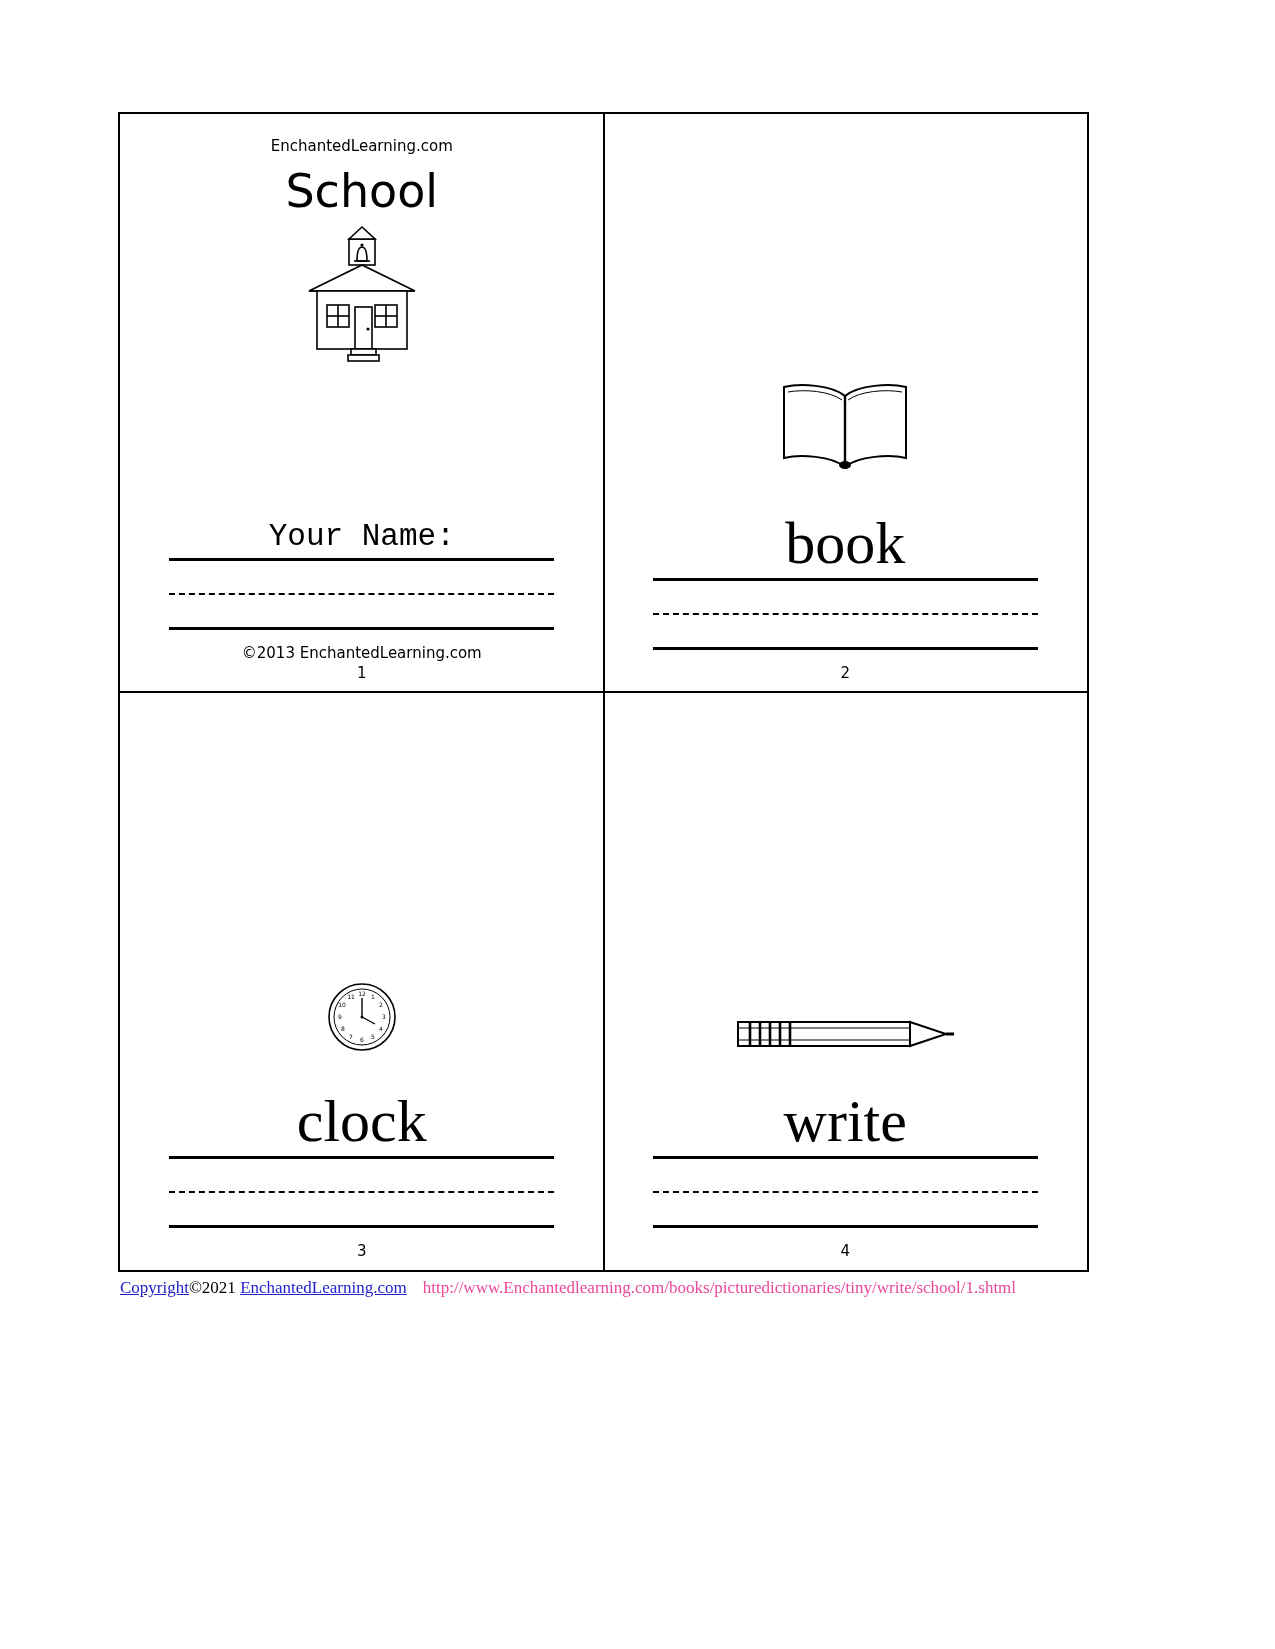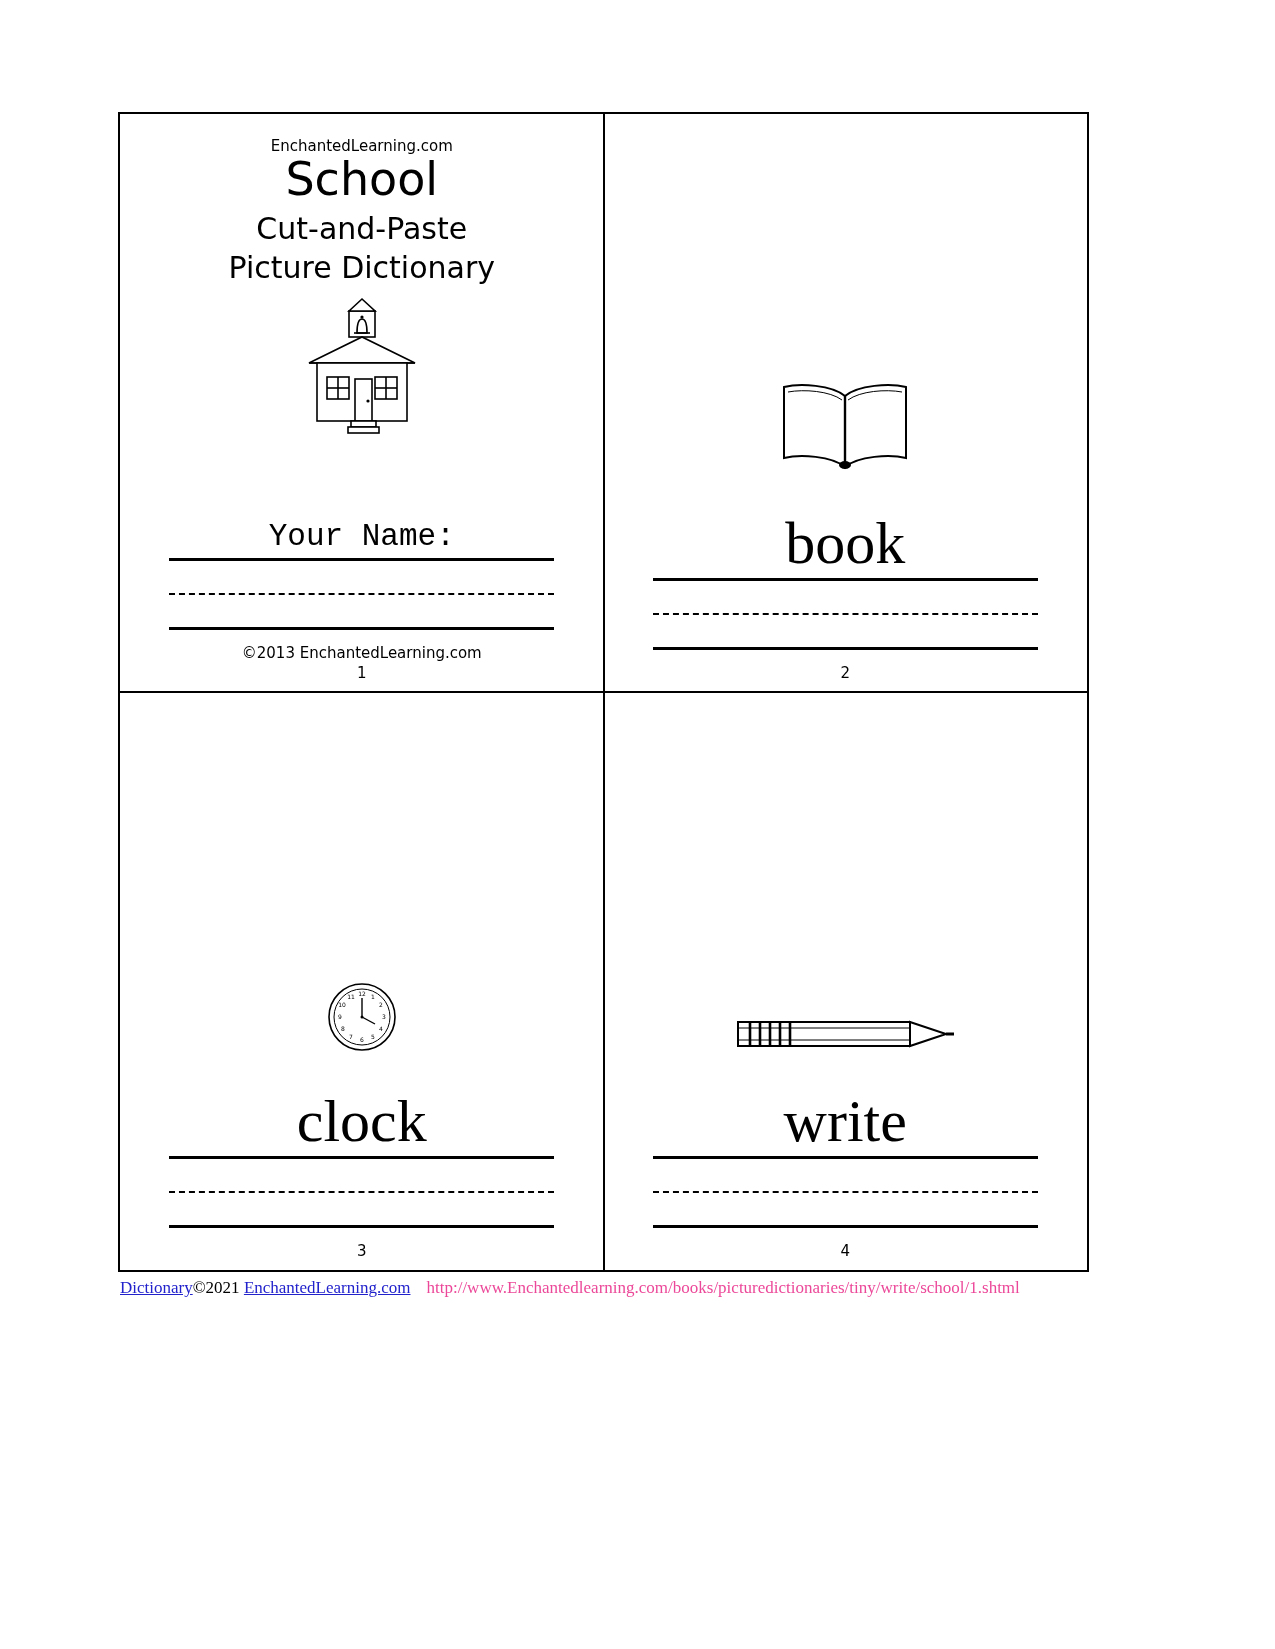--- a/index.html
+++ b/index.html
@@ -43,21 +43,21 @@
     font-family: "DejaVu Sans", sans-serif;
     font-size: 15px;
     letter-spacing: 0px;
     margin-top: 23px;
     color: #000;
   }
   .cover-title {
     font-family: "DejaVu Sans", sans-serif;
     font-size: 46px;
     font-weight: 400;
-    margin-top: 0;
+    margin-top: 12px;
     line-height: 1.05;
   }
   .cover-sub {
     font-family: "DejaVu Sans", sans-serif;
     font-size: 30px;
     font-weight: 400;
     line-height: 1.3;
     margin-top: 6px;
     text-align: center;
   }
@@ -142,24 +142,20 @@
   }
 </style>
 </head>
 <body>
 
 <div class="sheet">
 
   <div class="cell cover-cell">
     <div class="site-credit">EnchantedLearning.com</div>
     <div class="cover-title">School</div>
-    <div class="cover-sub">
-      <div>Cut-and-Paste</div>
-      <div>Picture Dictionary</div>
-    </div>
 
     <div class="art">
       <svg width="130" height="150" viewBox="0 0 130 150" fill="none" stroke="#000" stroke-width="1.6">
 
         <rect x="52" y="18" width="26" height="26" fill="#fff"></rect>
         <path d="M52 18 L65 6 L78 18 Z" fill="#fff"></path>
         <path d="M60 40 q0 -14 5 -14 q5 0 5 14 z" fill="#fff"></path>
         <line x1="57" y1="40" x2="73" y2="40"></line>
         <circle cx="65" cy="24" r="1.6" fill="#000" stroke="none"></circle>
 
@@ -268,14 +264,14 @@
       <div class="line-solid"></div>
       <div class="line-dashed"></div>
       <div class="line-solid-2"></div>
     </div>
     <div class="page-num spaced">4</div>
   </div>
 
 </div>
 
 <div class="footer">
-  <a href="#">Dictionary</a><span>©2021 </span><a href="#">EnchantedLearning.com</a><span class="url">http://www.Enchantedlearning.com/books/picturedictionaries/tiny/write/school/1.shtml</span>
+  <a href="#">Copyright</a><span>©2021 </span><a href="#">EnchantedLearning.com</a><span class="url">http://www.Enchantedlearning.com/books/picturedictionaries/tiny/write/school/1.shtml</span>
 </div>
 
 </body></html>

